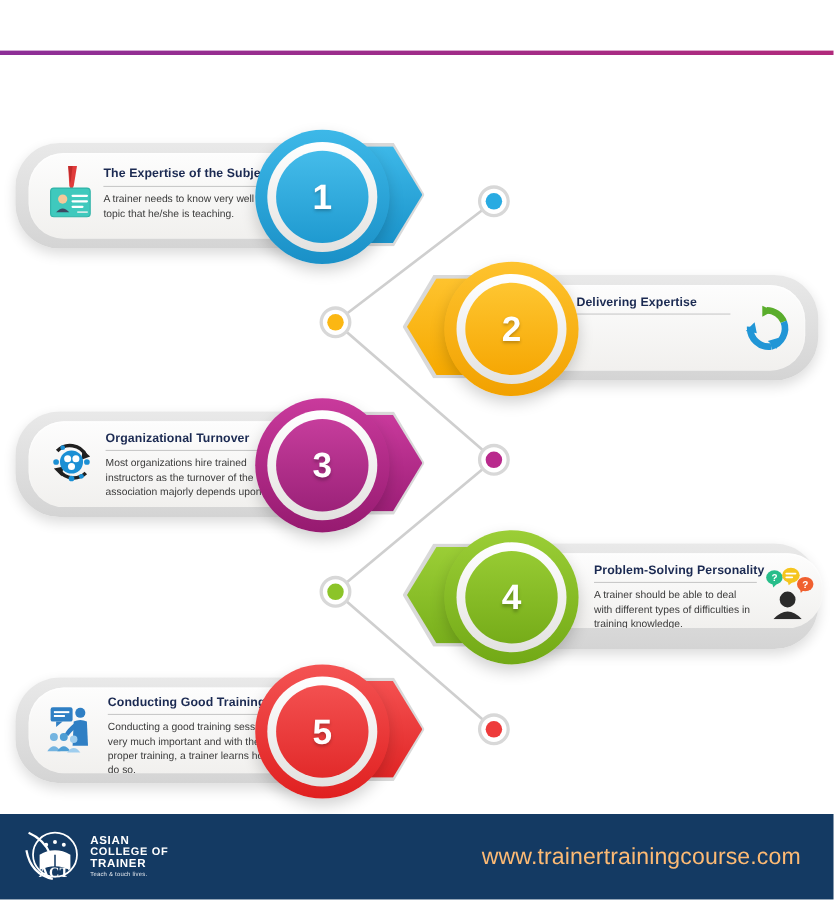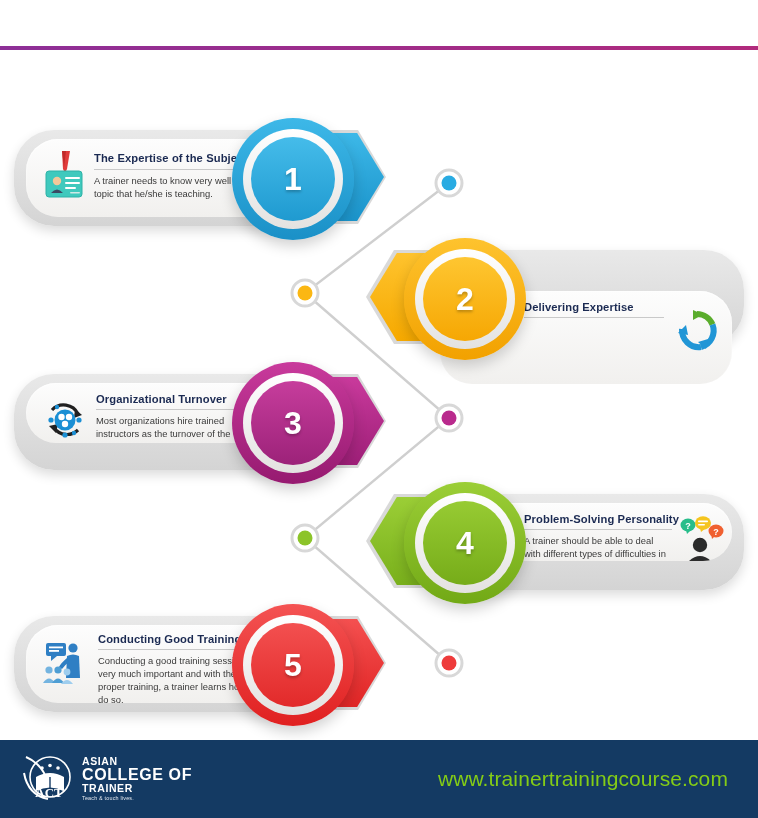--- a/index.html
+++ b/index.html
@@ -122,26 +122,26 @@
   
   .footer{
     position:absolute;left:0;bottom:0;width:758px;height:78px;
     background:#143a63;
     display:flex;align-items:center;
     z-index:10;
   }
   .logo-wrap{display:flex;align-items:center;margin-left:22px;}
   .logo-text{margin-left:6px;color:#ffffff;line-height:1.02;}
   .logo-l1{font-size:10.5px;font-weight:bold;letter-spacing:.6px;}
-  .logo-l2{font-size:16px;font-weight:bold;letter-spacing:.6px;}
+  .logo-l2{font-size:10px;font-weight:bold;letter-spacing:.6px;}
   .logo-l3{font-size:10.5px;font-weight:bold;letter-spacing:.6px;}
   .logo-tag{font-size:5.4px;letter-spacing:.2px;margin-top:2px;color:#e4e9ef;}
   .site{
     position:absolute;right:30px;
-    color:#84cc16;font-size:21px;letter-spacing:.1px;
+    color:#fdba74;font-size:21px;letter-spacing:.1px;
   }
 </style>
 </head>
 <body>
 
 <div class="page">
 
   <div class="header-underline"></div>
 
 
@@ -207,21 +207,21 @@
         <div class="num">1</div>
       </div>
     </div>
   </div>
 
   <div class="row" style="left:328px;top:238px;width:430px;height:122px;">
     <div class="chev-shadow l" style="left:38px;top:12px;"></div>
     <div class="chev chev-l" style="left:42px;top:15px;background:linear-gradient(180deg,#fec32e 0%,#f6a900 100%);"></div>
 
     <div class="pill-outer" style="left:100px;top:12px;width:316px;height:96px;">
-      <div class="pill-inner" style="left:12px;top:9px;width:292px;height:93px;margin-top:32px;">
+      <div class="pill-inner" style="left:12px;top:9px;width:292px;height:78px;">
         <div class="card-body">
           <div class="card-title" style="left:84px;top:10px;">Delivering Expertise</div>
           <div class="title-rule" style="left:84px;top:26px;width:140px;"></div>
 
           <div class="icon-box" style="left:234px;top:17px;width:46px;height:46px;">
             <svg viewBox="0 0 46 46" width="46" height="46">
               <path d="M23 6 A17 17 0 0 1 38.5 16.5" fill="none" stroke="#5aad2c" stroke-width="6" stroke-linecap="butt"></path>
               <polygon points="19,2 29,6.5 19,12" fill="#5aad2c"></polygon>
               <path d="M38.5 16.5 A17 17 0 0 1 27 39" fill="none" stroke="#2196d6" stroke-width="6"></path>
               <polygon points="32,41 24,34 34,31" fill="#2196d6"></polygon>
@@ -239,21 +239,21 @@
         <div class="num">2</div>
       </div>
     </div>
   </div>
 
   <div class="row" style="left:0;top:362px;width:430px;height:122px;">
     <div class="chev-shadow" style="left:286px;top:12px;"></div>
     <div class="chev" style="left:288px;top:15px;background:linear-gradient(180deg,#c93a9c 0%,#9e1f78 100%);"></div>
 
     <div class="pill-outer" style="left:14px;top:12px;width:316px;height:96px;">
-      <div class="pill-inner" style="left:12px;top:9px;width:292px;height:60px;">
+      <div class="pill-inner" style="left:12px;top:9px;width:292px;height:78px;">
         <div class="card-body">
 
           <div class="icon-box" style="left:16px;top:14px;width:46px;height:46px;">
             <svg viewBox="0 0 46 46" width="46" height="46">
               <path d="M10 13 A16 16 0 0 1 36 17" fill="none" stroke="#202020" stroke-width="3.2"></path>
               <polygon points="33,12 40,18 32,21" fill="#202020"></polygon>
               <path d="M36 33 A16 16 0 0 1 12 31" fill="none" stroke="#202020" stroke-width="3.2"></path>
               <polygon points="14,36 7,29 16,27" fill="#202020"></polygon>
               <circle cx="23" cy="23" r="10.5" fill="#1b8fd4"></circle>
               <circle cx="19.5" cy="20" r="3.2" fill="#ffffff"></circle>
@@ -279,21 +279,21 @@
         <div class="num">3</div>
       </div>
     </div>
   </div>
 
   <div class="row" style="left:328px;top:482px;width:430px;height:122px;">
     <div class="chev-shadow l" style="left:38px;top:12px;"></div>
     <div class="chev chev-l" style="left:42px;top:15px;background:linear-gradient(180deg,#9bce36 0%,#79b01c 100%);"></div>
 
     <div class="pill-outer" style="left:100px;top:12px;width:316px;height:96px;">
-      <div class="pill-inner" style="left:12px;top:9px;width:292px;height:58px;">
+      <div class="pill-inner" style="left:28px;top:9px;width:292px;height:68px;">
         <div class="card-body">
           <div class="card-title" style="left:84px;top:10px;">Problem-Solving Personality</div>
           <div class="title-rule" style="left:84px;top:26px;width:148px;"></div>
           <div class="card-text" style="left:84px;top:32px;width:148px;">A trainer should be able to deal with different types of difficulties in training knowledge.</div>
 
           <div class="icon-box" style="left:238px;top:12px;width:46px;height:48px;">
             <svg viewBox="0 0 46 48" width="46" height="48">
               <ellipse cx="10" cy="10" rx="7.5" ry="6.5" fill="#27bd8a"></ellipse>
               <polygon points="8,15 13,15 9,19" fill="#27bd8a"></polygon>
               <text x="10" y="13.5" font-size="9" font-weight="bold" fill="#ffffff" text-anchor="middle" font-family="Liberation Sans, sans-serif">?</text>

